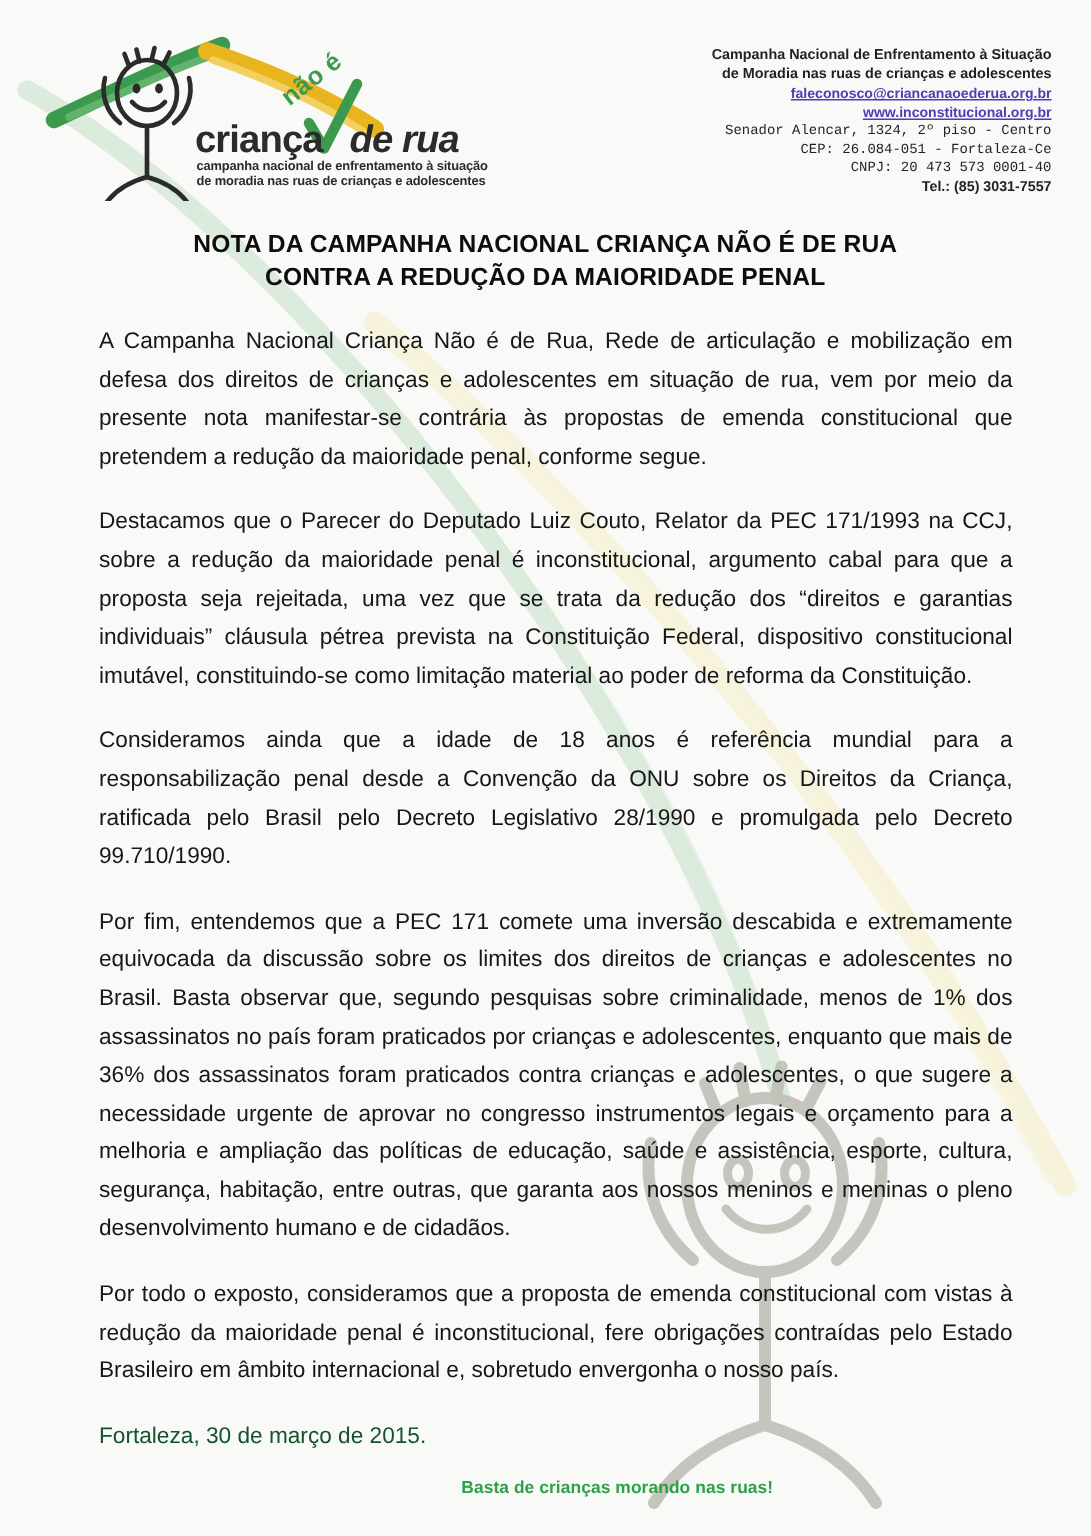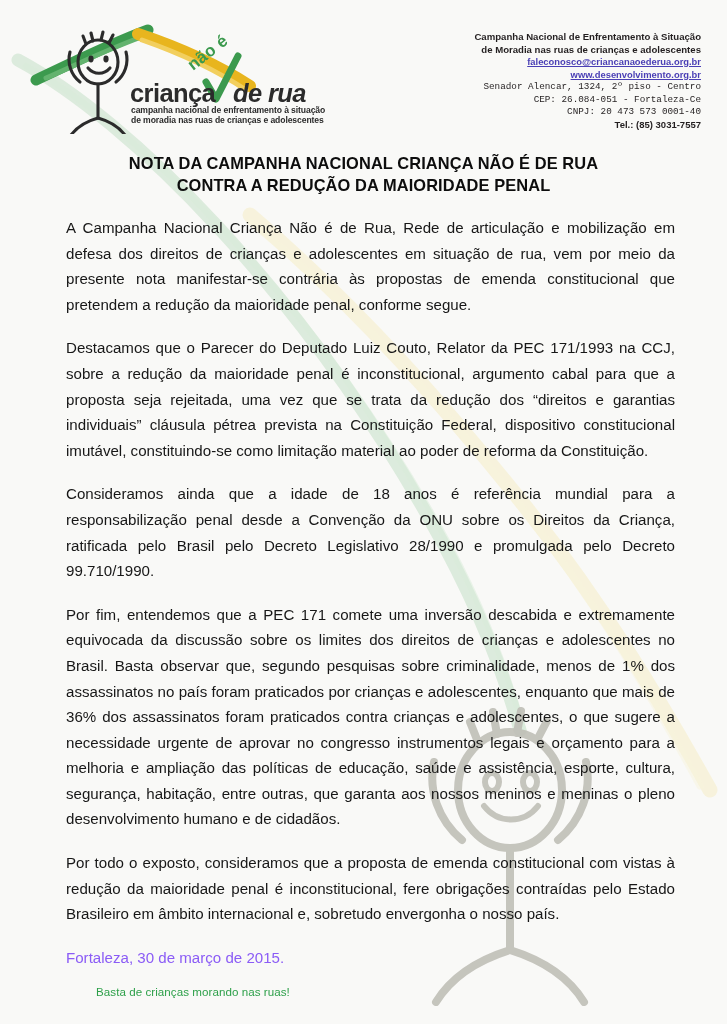--- a/index.html
+++ b/index.html
@@ -106,33 +106,33 @@
     text-align: justify;
     text-justify: inter-word;
     color: #171717;
   }
   p.para:last-child { margin-bottom: 0; }
   p.signoff {
     margin: 4px 0 0 0;
     font-size: 15.1px;
     line-height: 25.6px;
     text-align: left;
-    color: #8b5cf6;
+    color: #14532d;
   }
 
   
   .slogan {
     position: absolute;
     left: 0;
     right: 0;
     bottom: 26px;
     z-index: 3;
-    text-align: left;
+    text-align: center;
     font-size: 11.6px;
-    font-weight: normal;
+    font-weight: bold;
     color: #2ea04a;
     letter-spacing: 0.05px;
     padding-left: 96px;
   }
 </style>
 </head>
 <body>
 
 <div class="page">
 
@@ -203,21 +203,21 @@
       <div style="position:absolute; left:203px; top:57px; font-size:25.5px; font-weight:bold; letter-spacing:-0.6px; color:#2b2b2b;font-style:italic;">de rua</div>
       <div style="position:absolute; left:166px; top:33px; font-size:17px; font-weight:bold; color:#3c9a4e; transform:rotate(-38deg); transform-origin:left bottom; letter-spacing:0.3px;">não é</div>
       <div style="position:absolute; left:101px; top:83px; font-size:8.6px; font-weight:bold; color:#2b2b2b; letter-spacing:-0.1px;">campanha nacional de enfrentamento à situação</div>
       <div style="position:absolute; left:101px; top:93px; font-size:8.6px; font-weight:bold; color:#2b2b2b; letter-spacing:-0.1px;">de moradia nas ruas de crianças e adolescentes</div>
     </div>
 
     <div class="contact-block">
       <span class="contact-strong">Campanha Nacional de Enfrentamento à Situação</span>
       <span class="contact-strong">de Moradia nas  ruas de crianças e adolescentes</span>
       <a class="contact-link" href="#">faleconosco@criancanaoederua.org.br</a>
-      <a class="contact-link" href="#">www.desenvolvimento.org.br</a>
+      <a class="contact-link" href="#">www.inconstitucional.org.br</a>
       <span class="contact-line">Senador Alencar, 1324, 2º piso - Centro</span>
       <span class="contact-line">CEP: 26.084-051 -  Fortaleza-Ce</span>
       <span class="contact-line">CNPJ: 20 473 573 0001-40</span>
       <span class="contact-tel">Tel.: (85) 3031-7557</span>
     </div>
   </div>
 
   <div class="doc-title">
     <span class="tl">NOTA DA CAMPANHA NACIONAL CRIANÇA NÃO É DE RUA</span>
     <span class="tl">CONTRA A REDUÇÃO DA MAIORIDADE PENAL</span>

